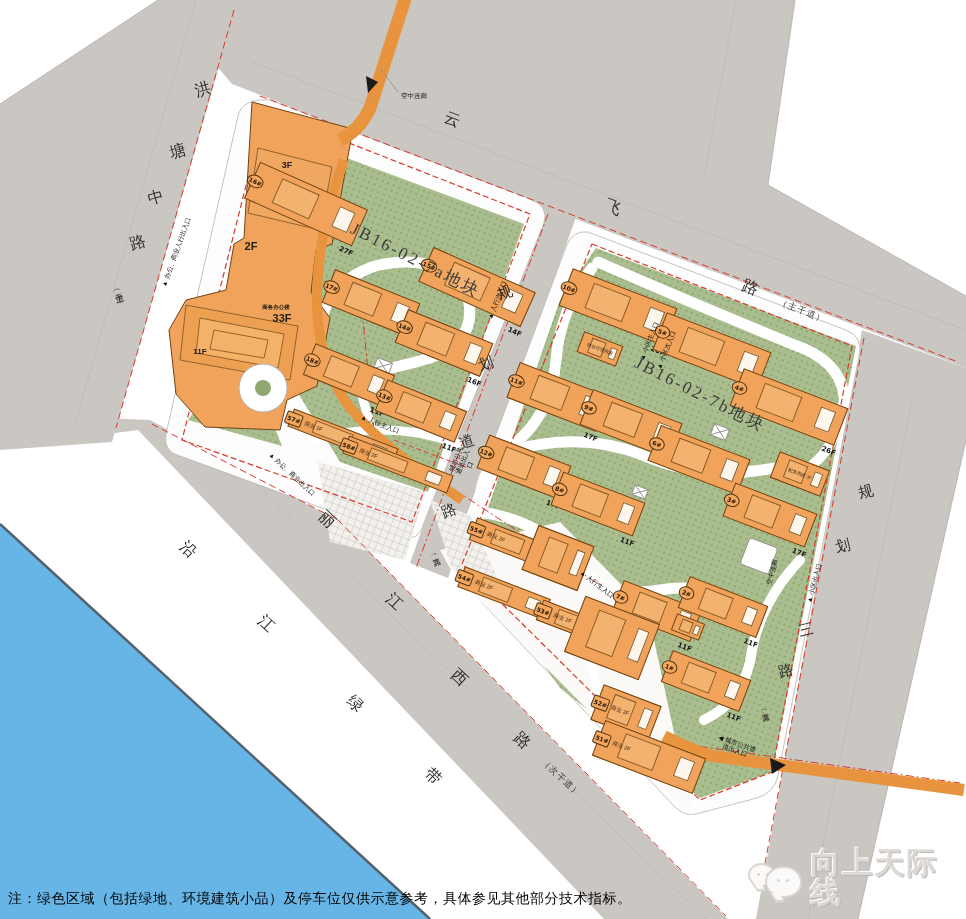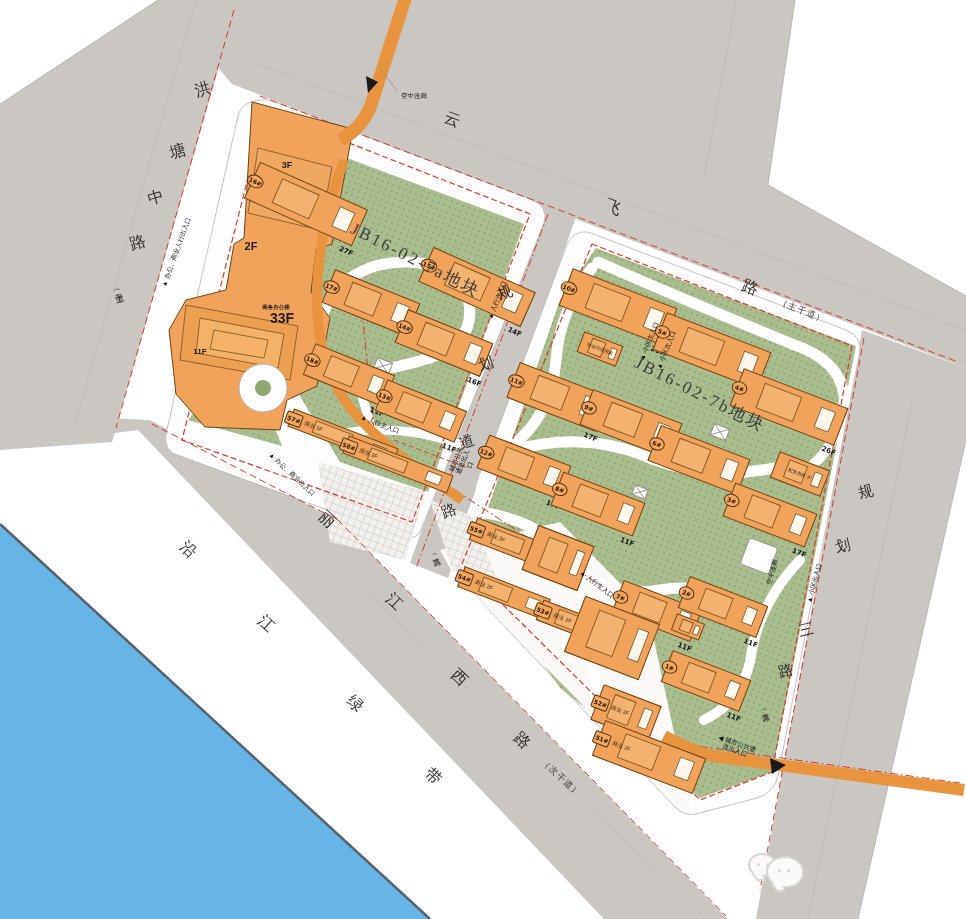--- a/index.html
+++ b/index.html
@@ -158,24 +158,26 @@
             <rect x="633" y="487" width="14" height="10"></rect>
             <path d="M633,487 L647,497 M647,487 L633,497"></path>
           </g>
         <g transform="rotate(21 759 556)">
             <rect x="744" y="542" width="30" height="28" rx="3"></rect>
           </g>
       </g>
     </g>
   </svg>
 
+  <div id="note">注：绿色区域（包括绿地、环境建筑小品）及停车位仅供示意参考，具体参见其他部分技术指标。</div>
 
   <div id="watermark">
     <span class="bubble small"></span>
     <span class="bubble big"></span>
+    <span id="wm-text">向上天际线</span>
   </div>
 <div class="lab rc" style="left: 203px; top: 90px; font-size: 16px; transform: translate(-50%, -50%) rotate(-16deg);">洪</div>
     <div class="lab rc" style="left: 178px; top: 152px; font-size: 16px; transform: translate(-50%, -50%) rotate(-16deg);">塘</div>
     <div class="lab rc" style="left: 156px; top: 198px; font-size: 16px; transform: translate(-50%, -50%) rotate(-16deg);">中</div>
     <div class="lab rc" style="left: 138px; top: 243px; font-size: 16px; transform: translate(-50%, -50%) rotate(-16deg);">路</div>
     <div class="lab rtype" style="left: 117px; top: 288px; font-size: 8.5px; writing-mode: vertical-rl; transform: translate(-50%, -50%) rotate(-16deg);">（主干道）</div>
     <div class="lab rc" style="left: 452px; top: 120px; font-size: 16px; transform: translate(-50%, -50%) rotate(21deg);">云</div>
     <div class="lab rc" style="left: 613px; top: 208px; font-size: 16px; transform: translate(-50%, -50%) rotate(21deg);">飞</div>
     <div class="lab rc" style="left: 750px; top: 288px; font-size: 16px; transform: translate(-50%, -50%) rotate(21deg);">路</div>
     <div class="lab rtype" style="left: 802px; top: 311px; font-size: 9px; transform: translate(-50%, -50%) rotate(21deg);">（主干道）</div>
@@ -338,21 +340,21 @@
     </div>
     <div class="bld" style="left: 528px; top: 534px; width: 60px; height: 48px; transform: rotate(21deg);">
       <div class="body"></div>
     </div>
     <div class="bld" style="left: 572px; top: 608px; width: 80px; height: 60px; transform: rotate(21deg);">
       <div class="body"></div>
     </div>
     <div class="lab ol" style="left: 287px; top: 131px; font-size: 9px; transform: translate(-50%, -50%);">3F</div>
     <div class="lab ol" style="left: 251px; top: 212px; font-size: 11px; transform: translate(-50%, -50%);">2F</div>
     <div class="lab ol" style="left: 276px; top: 273px; font-size: 5.5px; transform: translate(-50%, -50%);">商务办公楼</div>
-    <div class="lab ol" style="left: 282px; top: 284px; font-size: 14px; transform: translate(-50%, -50%);">33F</div>
+    <div class="lab ol" style="left: 282px; top: 284px; font-size: 11px; transform: translate(-50%, -50%);">33F</div>
     <div class="lab ol" style="left: 200px; top: 317px; font-size: 8px; transform: translate(-50%, -50%);">11F</div>
     <div class="lab ent" style="left: 176px; top: 252px; transform: translate(-50%, -50%) rotate(-70deg);">▲ 办公、商业人行出入口</div>
     <div class="lab ent" style="left: 292px; top: 474px; transform: translate(-50%, -50%) rotate(43deg);">▲ 办公、商业出入口</div>
     <div class="lab ent" style="left: 380px; top: 424px; transform: translate(-50%, -50%) rotate(21deg);">▲ 人行主入口</div>
     <div class="lab ent" style="left: 597px; top: 584px; transform: translate(-50%, -50%) rotate(38deg);">▲ 人行主入口</div>
     <div class="lab ent" style="left: 497px; top: 300px; transform: translate(-50%, -50%) rotate(-68deg);">▲ 人行次入口</div>
     <div class="lab ent" style="left: 649px; top: 341px; transform: translate(-50%, -50%) rotate(-68deg);">▲ 小区主入口</div>
     <div class="lab ent" style="left: 666px; top: 350px; transform: translate(-50%, -50%) rotate(-68deg);">▲ 小区次入口</div>
     <div class="lab ent" style="left: 463px; top: 462px; transform: translate(-50%, -50%) rotate(-68deg); white-space: normal; width: 30px; text-align: center;">城市公共通道出入口</div>
     <div class="lab ent" style="left: 736px; top: 747px; transform: translate(-50%, -50%) rotate(20deg); white-space: normal; width: 40px; text-align: center;">◀ 城市公共通道出入口</div>

